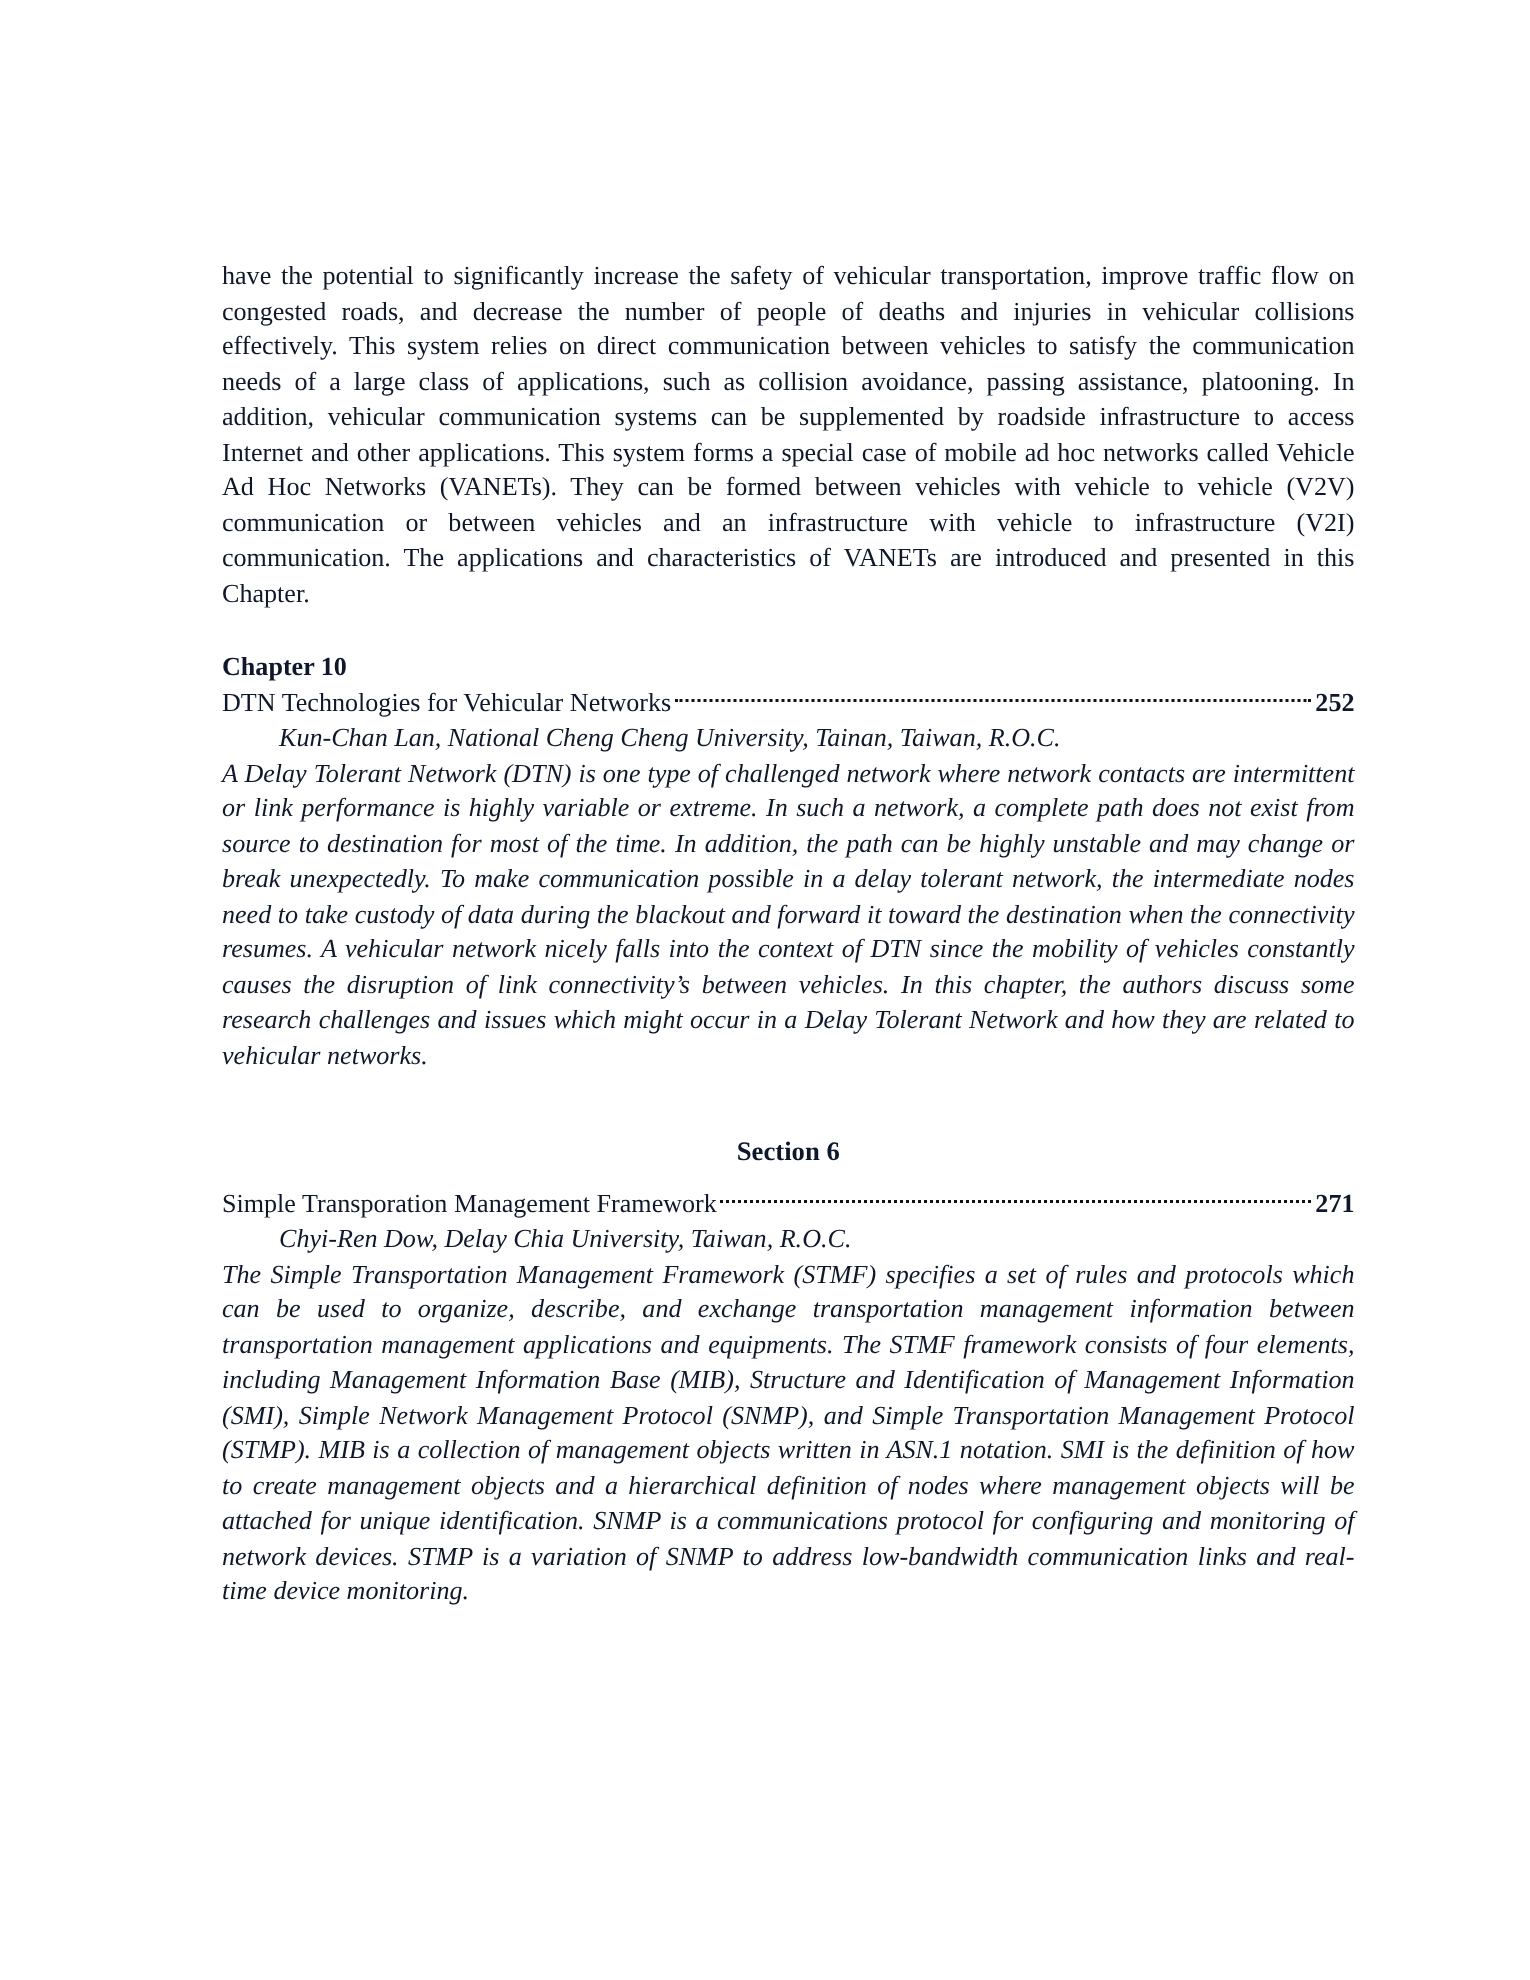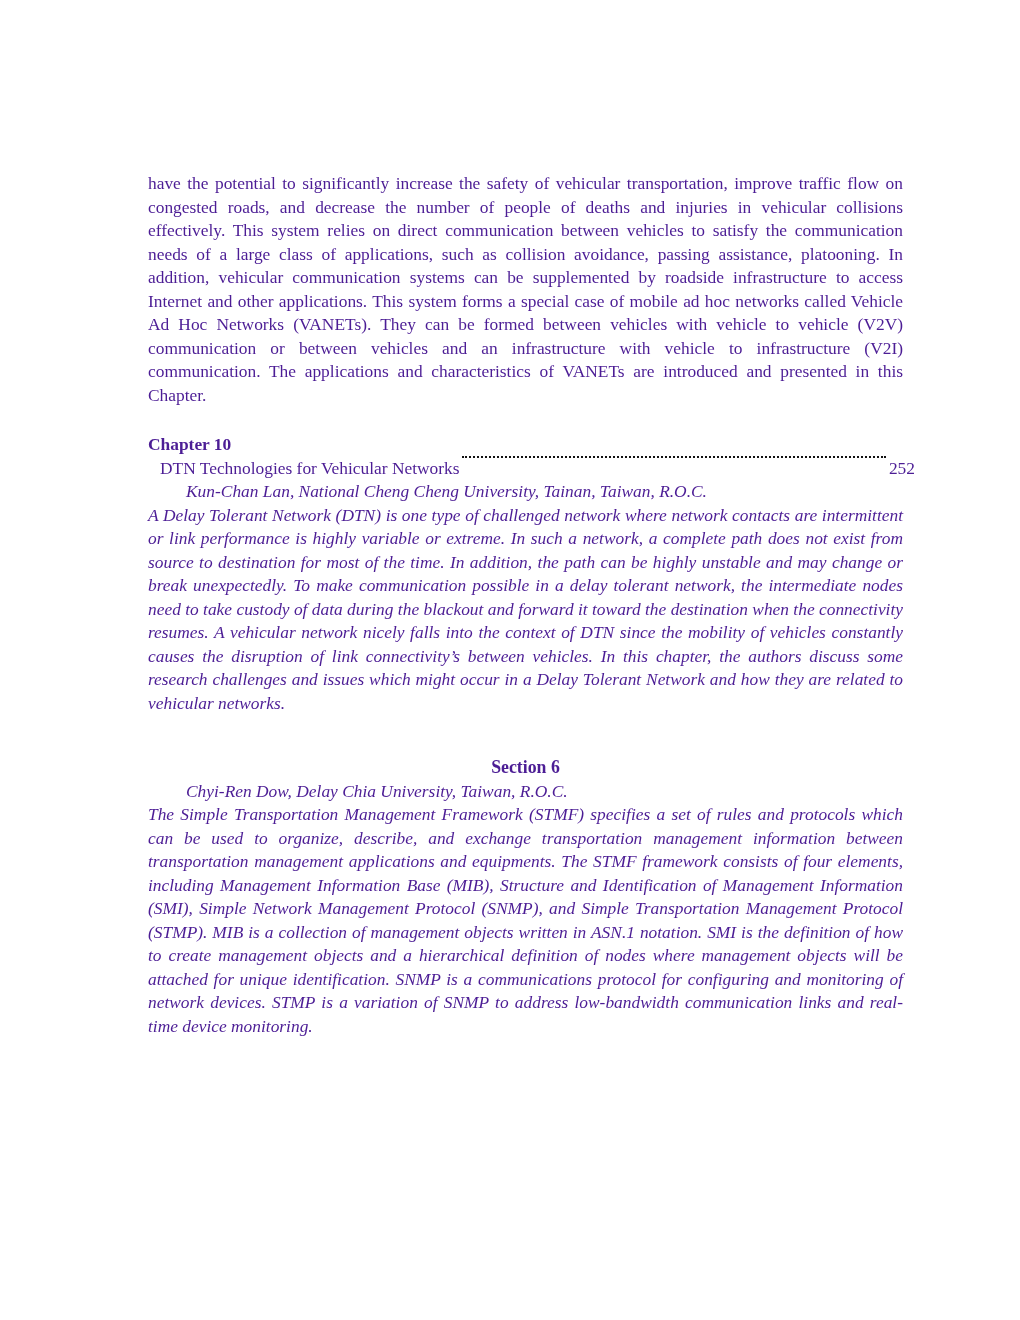--- a/index.html
+++ b/index.html
@@ -5,21 +5,21 @@
   html, body {
     margin: 0;
     padding: 0;
     background: #ffffff;
   }
   .page {
     position: relative;
     width: 1020px;
     height: 1088px;
     background: #ffffff;
-    color: #4c1d95;
+    color: #0f172a;
     font-family: "Liberation Serif", "DejaVu Serif", serif;
     overflow: hidden;
   }
   .content {
     position: absolute;
     left: 148px;
     top: 172px;
     width: 755px;
     font-size: 17.4px;
     line-height: 23.5px;
@@ -28,54 +28,54 @@
     margin: 0;
     text-align: justify;
     text-justify: inter-word;
   }
   .chapter-label {
     font-weight: bold;
     margin-top: 26px;
   }
   .toc-row {
     display: flex;
-    align-items: flex-start;
+    align-items: center;
     width: 100%;
-    margin-left: 12px;
   }
   .toc-title {
     white-space: nowrap;
   }
   .toc-leader {
     flex: 1 1 auto;
     border-bottom: 2.2px dotted #111111;
     position: relative;
     top: -1px;
     margin: 0 3px 0 2px;
     min-width: 20px;
   }
   .toc-page {
     white-space: nowrap;
+    font-weight: bold;
   }
   .authors-line {
     font-style: italic;
     padding-left: 38px;
   }
   .abstract {
     margin-top: 24px;
     font-style: italic;
   }
   .section-block {
     margin-top: 41px;
     text-align: center;
     font-weight: bold;
     font-size: 17.8px;
   }
   .section-label {
-    margin: 0;
+    margin: 11px;
   }
   .section-title {
     margin: 0;
   }
   .ch16-label {
     margin-top: 27px;
   }
 </style>
 </head>
 <body>
@@ -95,19 +95,24 @@
 
     <div class="authors-line">Kun-Chan Lan, National Cheng Cheng University, Tainan, Taiwan, R.O.C.</div>
 
     <p class="body-text abstract">A Delay Tolerant Network (DTN) is one type of challenged network where network contacts are intermittent or link performance is highly variable or extreme. In such a network, a complete path does not exist from source to destination for most of the time. In addition, the path can be highly unstable and may change or break unexpectedly. To make communication possible in a delay tolerant network, the intermediate nodes need to take custody of data during the blackout and forward it toward the destination when the connectivity resumes. A vehicular network nicely falls into the context of DTN since the mobility of vehicles constantly causes the disruption of link connectivity’s between vehicles. In this chapter, the authors discuss some research challenges and issues which might occur in a Delay Tolerant Network and how they are related to vehicular networks.</p>
 
     <div class="section-block">
       <div class="section-label">Section 6</div>
     </div>
 
 
+    <div class="toc-row">
+      <span class="toc-title">Simple Transporation Management Framework</span>
+      <span class="toc-leader"></span>
+      <span class="toc-page">271</span>
+    </div>
 
     <div class="authors-line">Chyi-Ren Dow, Delay Chia University, Taiwan, R.O.C.</div>
 
     <p class="body-text abstract">The Simple Transportation Management Framework (STMF) specifies a set of rules and protocols which can be used to organize, describe, and exchange transportation management information between transportation management applications and equipments. The STMF framework consists of four elements, including Management Information Base (MIB), Structure and Identification of Management Information (SMI), Simple Network Management Protocol (SNMP), and Simple Transportation Management Protocol (STMP). MIB is a collection of management objects written in ASN.1 notation. SMI is the definition of how to create management objects and a hierarchical definition of nodes where management objects will be attached for unique identification. SNMP is a communications protocol for configuring and monitoring of network devices. STMP is a variation of SNMP to address low-bandwidth communication links and real-time device monitoring.</p>
 
   </div>
 </div>
 
 </body></html>

